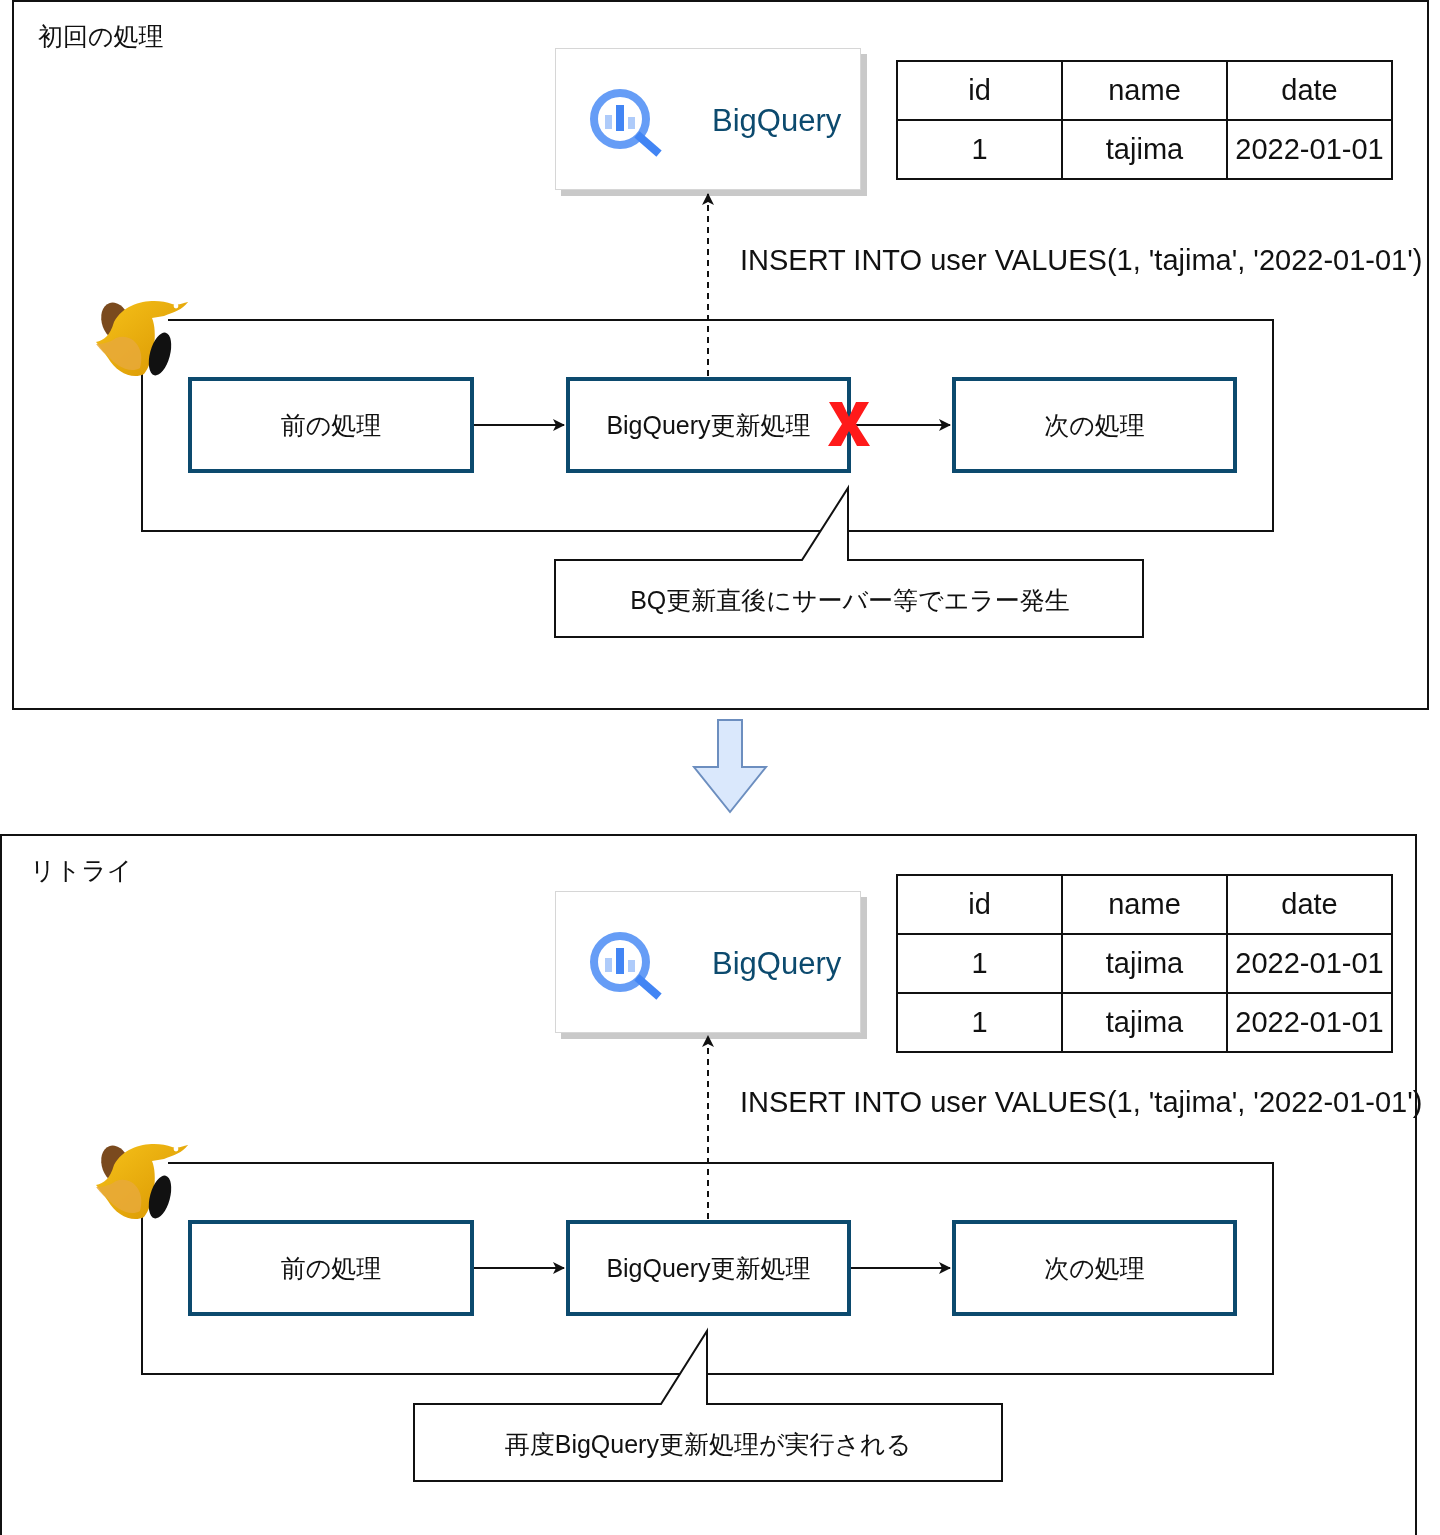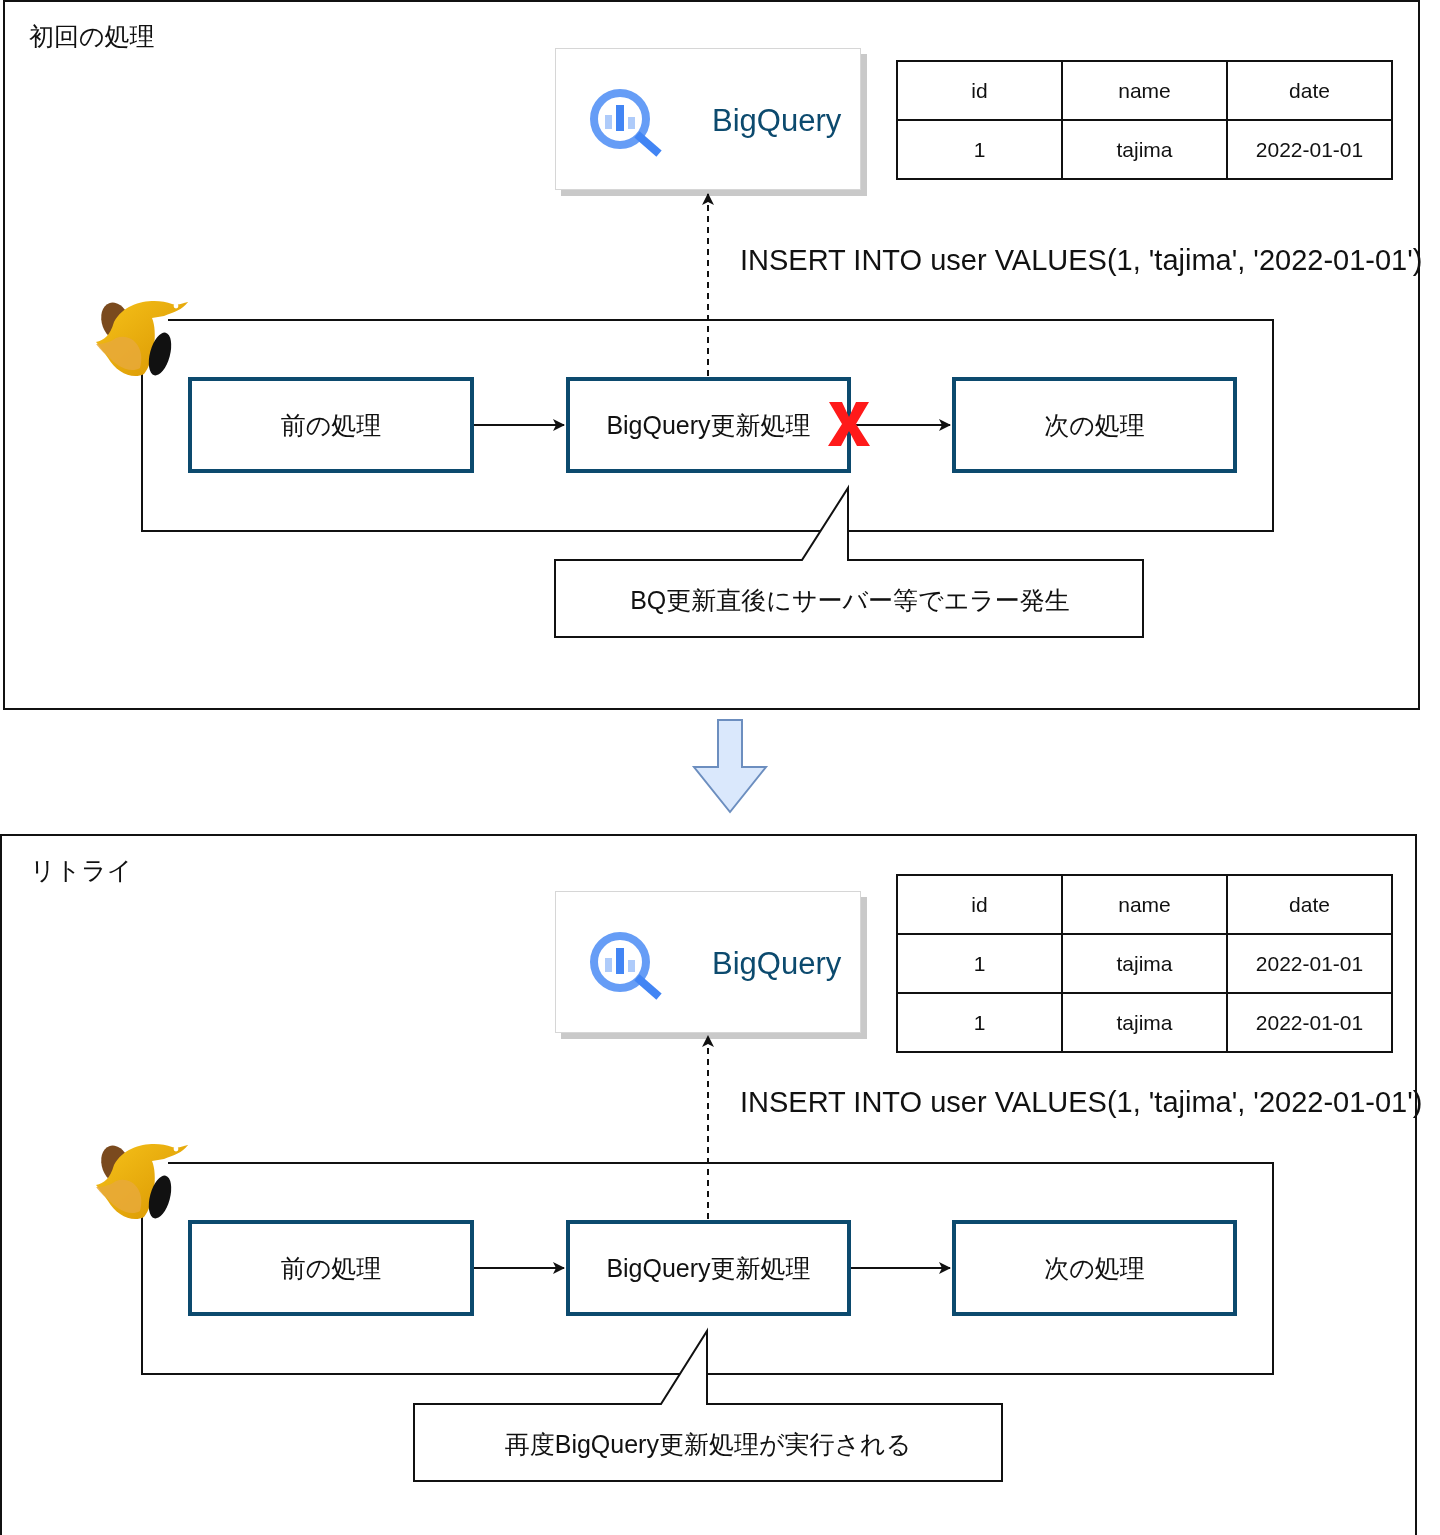--- a/index.html
+++ b/index.html
@@ -6,30 +6,30 @@
     body { width: 1440px; height: 1535px; position: relative; overflow: hidden;
            font-family: "Liberation Sans", "DejaVu Sans", sans-serif; color: #111; }
     .panel { position: absolute; border: 2px solid #111; box-sizing: border-box; background: #fff; }
     .panel-title { position: absolute; font-size: 25px; color: #111; }
     .abs { position: absolute; }
     .step-box { position: absolute; border: 4px solid #0c4a6e; box-sizing: border-box; background: #fff;
                 display: flex; align-items: center; justify-content: center; font-size: 25px; color: #111; }
     .bq-card { position: absolute; background: #fff; border: 1px solid #d6d6d6; box-sizing: border-box;
                box-shadow: 6px 6px 0 #c9c9c9; }
     .bq-label { position: absolute; font-size: 31px; color: #0c4a6e; }
-    table.data-table { position: absolute; border-collapse: collapse; font-size: 21px; border-radius: 15px; }
+    table.data-table { position: absolute; border-collapse: collapse; font-size: 29px; border-radius: 15px; }
     table.data-table td { border: 2px solid #111; width: 163px; height: 57px; text-align: center; padding: 0; color: #111; }
     .sql { position: absolute; font-size: 29px; color: #111; white-space: nowrap; }
     .callout-text { position: absolute; font-size: 25px; color: #111; white-space: nowrap; text-align: center; }
     svg.overlay { position: absolute; left: 0; top: 0; overflow: visible; pointer-events: none; }
   </style>
 </head>
 <body>
 
-<div class="panel" style="left:3px; top:0; width:1417px; height:710px;">
+<div class="panel" style="left:12px; top:0; width:1417px; height:710px;">
   <div class="panel-title" style="left:24px; top:18px;">初回の処理</div>
 </div>
 
 <div class="bq-card" style="left:555px; top:48px; width:306px; height:142px;">
   <svg class="abs" style="left:30px; top:38px;" width="80" height="70" viewBox="0 0 80 70">
     <circle cx="34" cy="32" r="26" fill="none" stroke="#669df6" stroke-width="8"></circle>
     <rect x="30" y="18" width="8" height="26" fill="#4285f4"></rect>
     <rect x="19" y="28" width="7" height="14" fill="#aecbfa"></rect>
     <rect x="42" y="30" width="7" height="12" fill="#aecbfa"></rect>
     <line x1="54" y1="50" x2="70" y2="64" stroke="#4285f4" stroke-width="8" stroke-linecap="square"></line>

